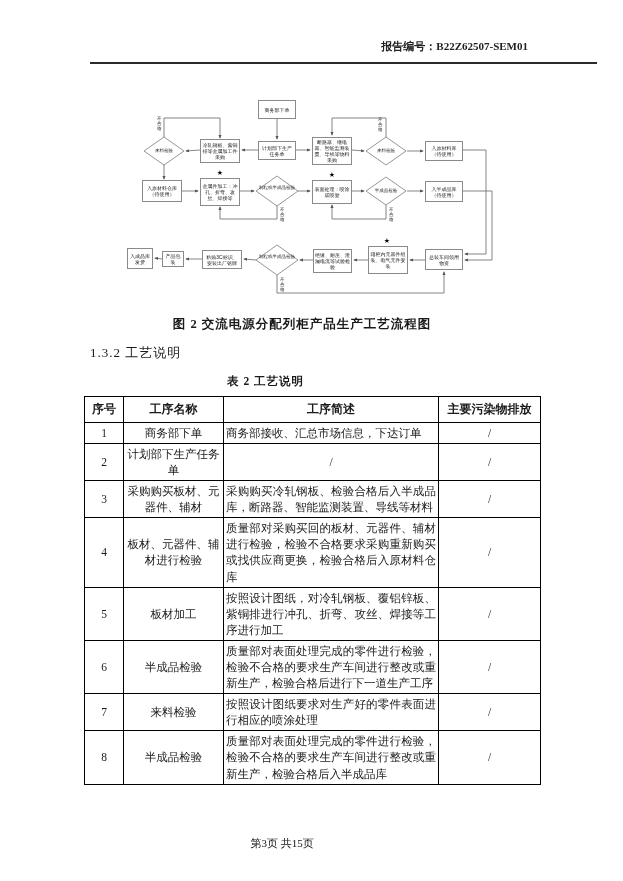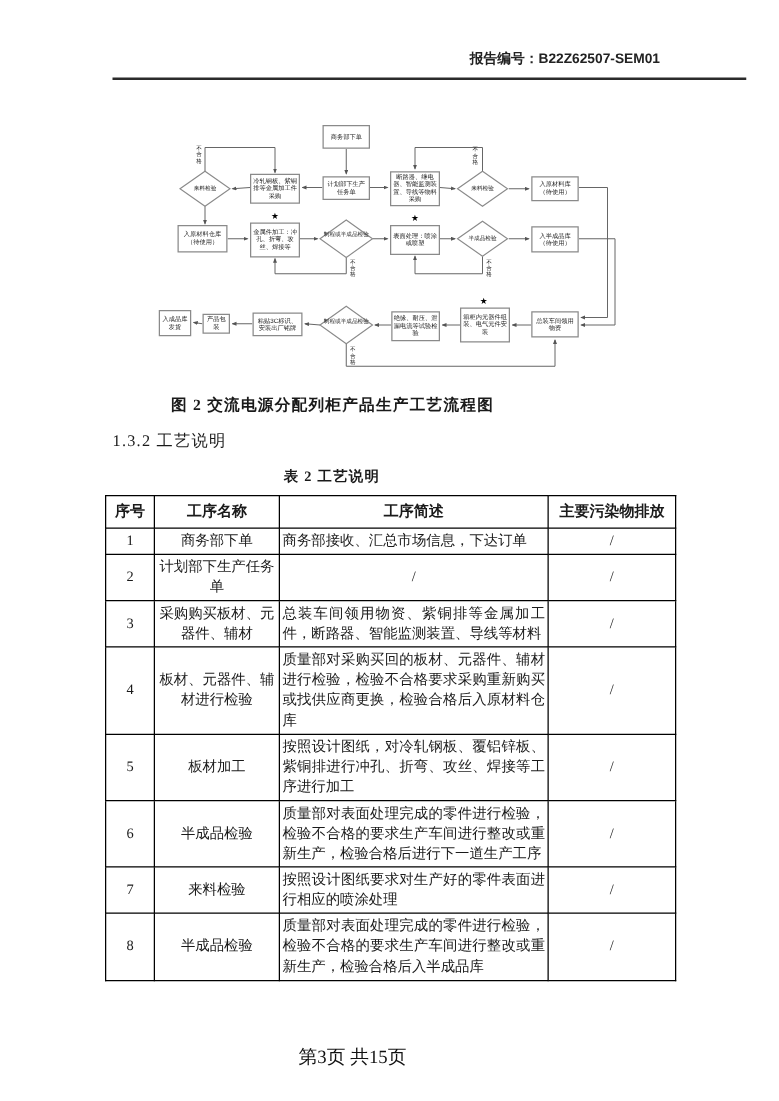--- a/index.html
+++ b/index.html
@@ -2,48 +2,48 @@
 <html><head>
 <meta charset="utf-8">
 <style>
   html,body{margin:0;padding:0;}
   body{
     width:623px;height:881px;position:relative;background:#ffffff;
     font-family:"Liberation Serif","DejaVu Serif",serif;color:#1a1a1a;
     overflow:hidden;
   }
   .report-no{position:absolute;top:39px;right:95px;font-size:11px;font-weight:600;color:#222;
-    font-family:Liberation Sans, sans-serif;}
+    font-family:Liberation Serif, serif;}
   .header-rule{position:absolute;top:62px;left:90px;width:507px;border-top:2px solid #2b2b2b;height:0;}
   
   .flowchart{position:absolute;top:88px;left:120px;width:392px;height:228px;}
   .flowchart svg{position:absolute;top:0;left:0;z-index:1;}
   .fc-box{position:absolute;background:#fff;border:1px solid #8a8a8a;box-sizing:border-box;
     display:flex;align-items:center;justify-content:center;text-align:center;
     font-size:5px;line-height:1.2;color:#222;padding:1px;z-index:2;
     font-family:"Liberation Sans","DejaVu Sans",sans-serif;}
   .fc-label{position:absolute;z-index:2;text-align:center;font-size:4.5px;line-height:1.2;color:#222;
     font-family:"Liberation Sans","DejaVu Sans",sans-serif;}
   .fc-star{position:absolute;z-index:3;font-size:7px;line-height:1;color:#000;text-align:center;width:8px;}
   .fc-fail{position:absolute;z-index:2;width:6px;font-size:4.5px;line-height:1.15;color:#222;
     word-break:break-all;font-family:"Liberation Sans","DejaVu Sans",sans-serif;}
   
   .fig-caption{position:absolute;top:316px;left:0;width:532px;text-align:center;
-    font-size:12.5px;font-weight:600;letter-spacing:1px;}
+    font-size:12.5px;font-weight:600;letter-spacing:1px;padding-left:36px;}
   .sec-heading{position:absolute;top:344px;left:90px;font-size:13px;letter-spacing:1px;}
   .tbl-caption{position:absolute;top:374px;left:0;width:531px;text-align:center;
     font-size:11.5px;font-weight:600;letter-spacing:1px;}
   
   .tbl-wrap{position:absolute;top:396px;left:84px;width:456px;}
   table{border-collapse:collapse;width:456px;table-layout:fixed;}
   th,td{border:1px solid #000;font-size:11.5px;line-height:1.4;padding:2px 2px;vertical-align:middle;}
   th{font-size:12px;font-weight:700;text-align:center;padding:4px 2px;}
   td.c{text-align:center;}
   td.j{text-align:justify;text-align-last:left;}
-  .footer{position:absolute;top:836px;left:0;width:564px;text-align:center;font-size:15px;color:#111;}
+  .footer{position:absolute;top:836px;left:0;width:564px;text-align:center;font-size:11px;color:#111;}
 </style>
 </head>
 <body>
 
 <div class="report-no">报告编号：B22Z62507-SEM01</div>
 <div class="header-rule"></div>
 
 <div class="flowchart">
   <svg width="392" height="228" viewBox="0 0 392 228">
     <defs>
@@ -149,21 +149,21 @@
       </tr>
       <tr>
         <td class="c">2</td>
         <td class="c">计划部下生产任务单</td>
         <td class="c">/</td>
         <td class="c">/</td>
       </tr>
       <tr>
         <td class="c">3</td>
         <td class="c">采购购买板材、元器件、辅材</td>
-        <td class="j">总装车间领用物资、紫铜排等金属加工件，断路器、智能监测装置、导线等材料</td>
+        <td class="j">采购购买冷轧钢板、检验合格后入半成品库，断路器、智能监测装置、导线等材料</td>
         <td class="c">/</td>
       </tr>
       <tr>
         <td class="c">4</td>
         <td class="c">板材、元器件、辅材进行检验</td>
         <td class="j">质量部对采购买回的板材、元器件、辅材进行检验，检验不合格要求采购重新购买或找供应商更换，检验合格后入原材料仓库</td>
         <td class="c">/</td>
       </tr>
       <tr>
         <td class="c">5</td>

